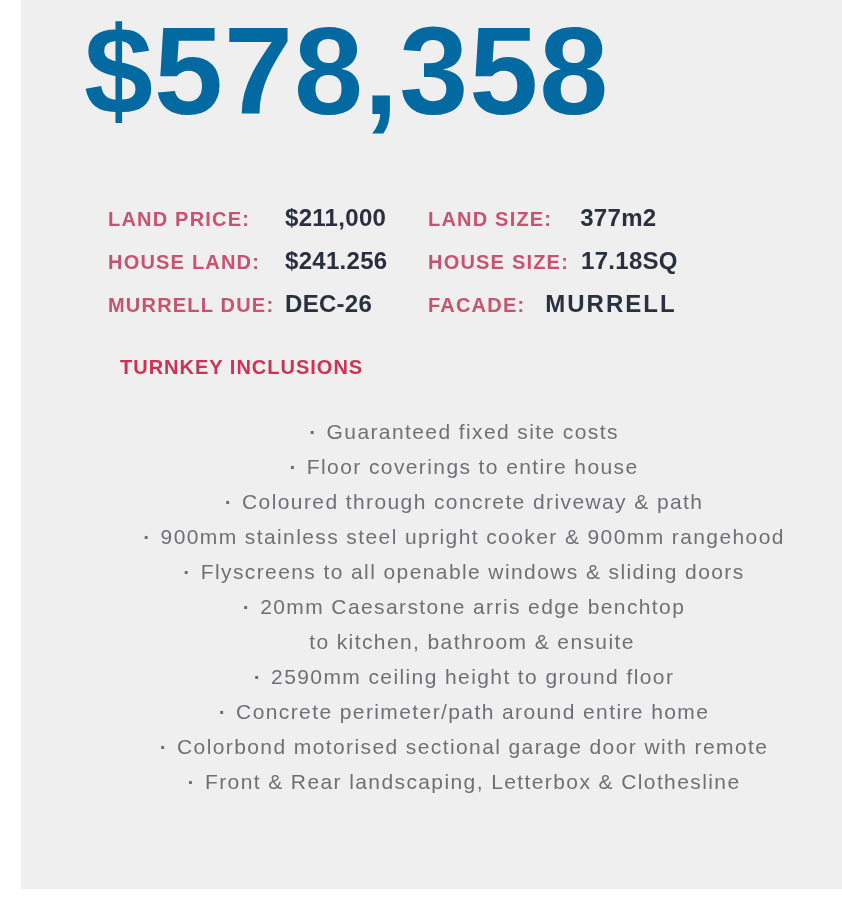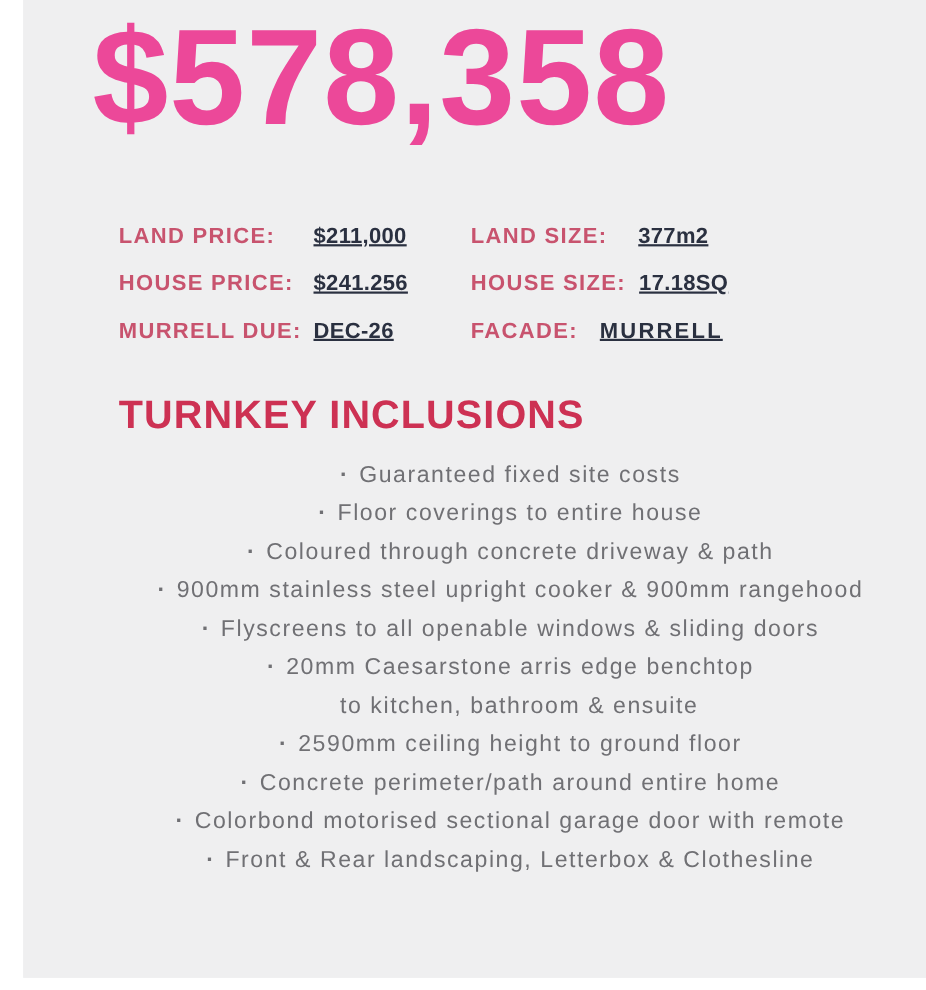--- a/index.html
+++ b/index.html
@@ -16,21 +16,21 @@
   }
   .bg {
     position: absolute; left: 21px; top: 0;
     width: 821px; height: 889px;
     background: #EFEFF0;
   }
   .price {
     position: absolute; left: 84px; top: 6px;
     font-size: 124px; font-weight: bold;
     letter-spacing: 1px;
-    color: #ec4899;
+    color: #0369a1;
     line-height: 1.05;
     white-space: nowrap;
   }
   .details {
     position: absolute; left: 108px; top: 204px;
     display: flex; flex-direction: row;
     width: 640px;
   }
   .dcol { display: flex; flex-direction: column; }
   .dcol.left  { width: 320px; }
@@ -40,32 +40,31 @@
     white-space: nowrap;
     display: flex; align-items: baseline;
   }
   .dlabel {
     font-size: 20px; font-weight: bold;
     letter-spacing: 1.2px;
     color: #C8536E;
   }
   .left .dlabel { display: inline-block; width: 177px; }
   .dvalue {
-    font-size: 20px; font-weight: 600;
+    font-size: 24px; font-weight: 600;
     color: #2A3040;
     letter-spacing: 0.3px;
-    text-decoration: underline;
   }
   .right .drow .dvalue { margin-left: 20px; }
   .right .drow.r0 .dvalue { margin-left: 28px; }
   .right .drow.r1 .dvalue { margin-left: 12px; }
   .right .drow.r2 .dvalue { letter-spacing: 2px; }
   .heading {
-    position: absolute; left: 108px; top: 356px;
-    font-size: 36px; font-weight: bold;
+    position: absolute; left: 120px; top: 356px;
+    font-size: 20px; font-weight: bold;
     letter-spacing: 1px;
     color: #CD3153;
   }
   .list {
     position: absolute; left: 106px; top: 414px;
     list-style: none;
     width: 716px;
     text-align: center;
   }
   .list li {
@@ -91,21 +90,21 @@
 
   <div class="price">$578,358</div>
 
   <div class="details">
     <div class="dcol left">
       <div class="drow">
         <span class="dlabel">LAND PRICE:</span>
         <span class="dvalue">$211,000</span>
       </div>
       <div class="drow">
-        <span class="dlabel">HOUSE PRICE:</span>
+        <span class="dlabel">HOUSE LAND:</span>
         <span class="dvalue">$241.256</span>
       </div>
       <div class="drow">
         <span class="dlabel">MURRELL DUE:</span>
         <span class="dvalue">DEC-26</span>
       </div>
     </div>
     <div class="dcol right">
       <div class="drow r0">
         <span class="dlabel">LAND SIZE:</span>

